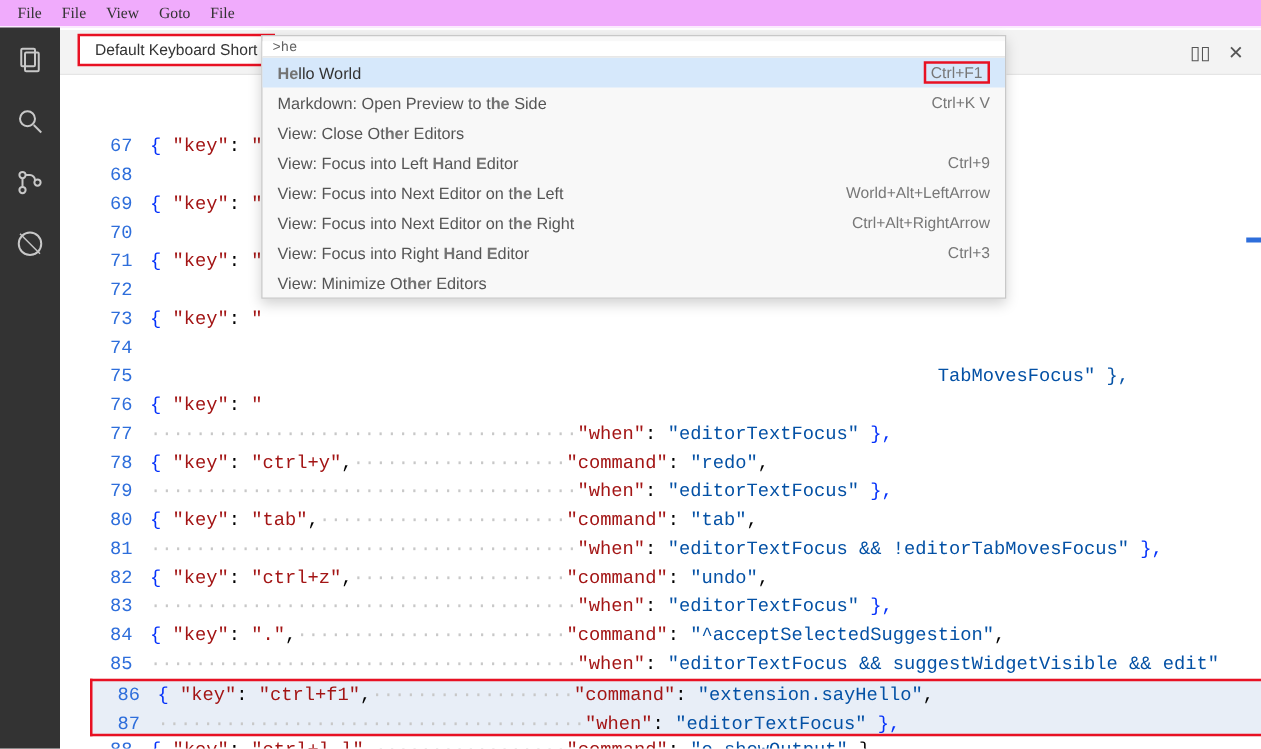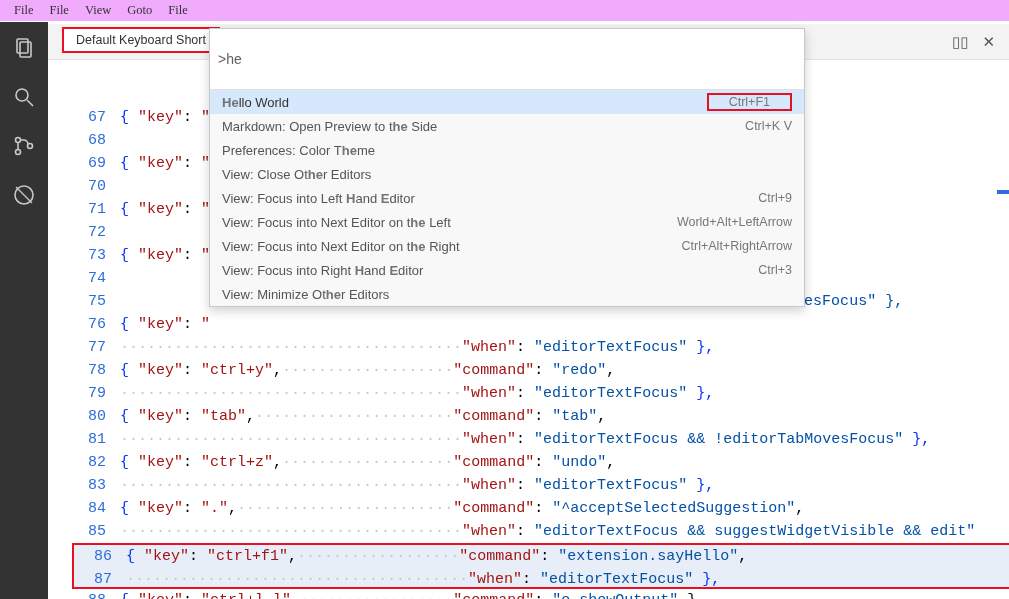--- a/index.html
+++ b/index.html
@@ -122,24 +122,24 @@
   background:#f8f8f8;
   border:1px solid #c8c8c8;
   box-shadow:0 4px 10px rgba(0,0,0,.18);
   z-index:50;
 }
 .palette-input{
   width:100%;
   border:none;
   outline:none;
   background:#fff;
-  padding:22px 8px;
-  font-size:14px;
+  padding:0 8px;
+  font-size:11px;
   color:#616161;
-  font-family:Liberation Sans, sans-serif;
+  font-family:Liberation Mono, monospace;
   border-bottom:1px solid #e0e0e0;
 }
 .palette-list{list-style:none;}
 .palette-item{
   display:flex;
   align-items:center;
   padding:4px 12px;
   font-size:13px;
   color:#555;
   height:24px;
@@ -147,21 +147,21 @@
 .palette-item.sel{ background:#d6e8fb; color:#333;}
 .palette-label{flex:1; white-space:nowrap;}
 .palette-label b{color:#737373; font-weight:600;}
 .palette-kb{
   color:#777;
   font-size:12.5px;
   padding:1px 0;
 }
 .kb-box{
   border:2px solid #e81123;
-  padding:0 20px;
+  padding:0 4px;
   text-align:right;
 }
 </style>
 </head>
 <body>
 
 <div class="menubar">
   <span>File</span>
   <span>File</span>
   <span>View</span>
@@ -219,23 +219,20 @@
   <ul class="palette-list" id="plist">
       <li class="palette-item sel">
         <span class="palette-label"><b>He</b>llo World</span>
         <span class="palette-kb kb-box">Ctrl+F1</span>
       </li>
       <li class="palette-item">
         <span class="palette-label">Markdown: Open Preview to t<b>he</b> Side</span>
         <span class="palette-kb">Ctrl+K V</span>
       </li>
       <li class="palette-item">
-        <span class="palette-label">Preferences: Color T<b>he</b>me</span>
-      </li>
-      <li class="palette-item">
         <span class="palette-label">View: Close Ot<b>he</b>r Editors</span>
       </li>
       <li class="palette-item">
         <span class="palette-label">View: Focus into Left <b>H</b>and <b>E</b>ditor</span>
         <span class="palette-kb">Ctrl+9</span>
       </li>
       <li class="palette-item">
         <span class="palette-label">View: Focus into Next Editor on t<b>he</b> Left</span>
         <span class="palette-kb">World+Alt+LeftArrow</span>
       </li>

